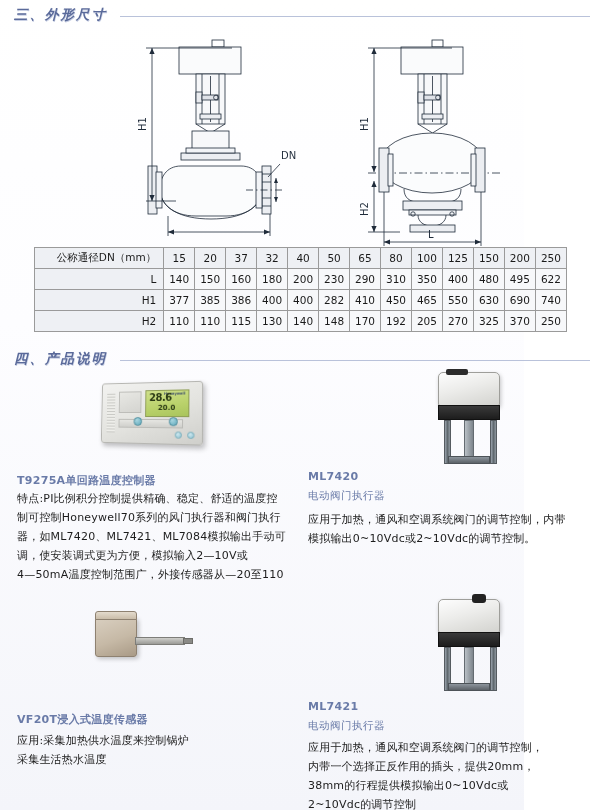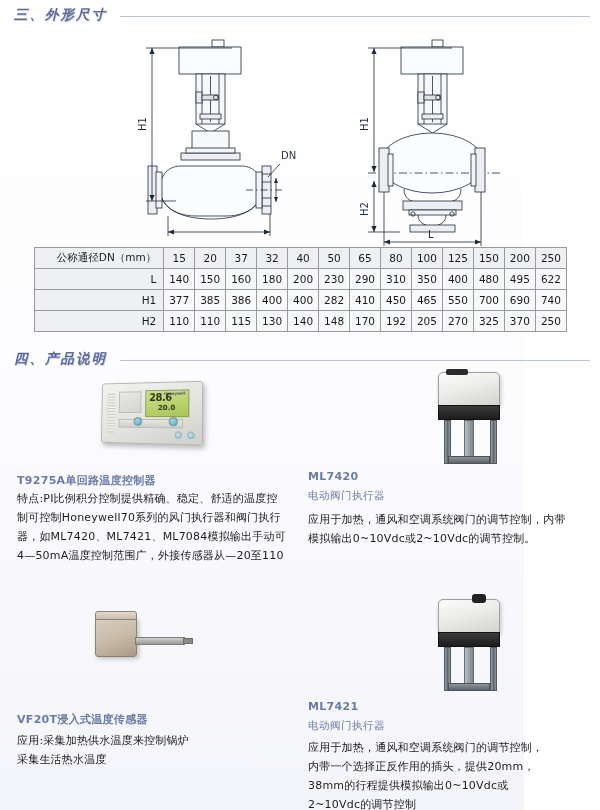--- a/index.html
+++ b/index.html
@@ -365,21 +365,21 @@
         <td class="datacell">377</td>
         <td class="datacell">385</td>
         <td class="datacell">386</td>
         <td class="datacell">400</td>
         <td class="datacell">400</td>
         <td class="datacell">282</td>
         <td class="datacell">410</td>
         <td class="datacell">450</td>
         <td class="datacell">465</td>
         <td class="datacell">550</td>
-        <td class="datacell">700</td>
+        <td class="datacell">630</td>
         <td class="datacell">690</td>
         <td class="datacell">740</td>
       </tr>
       <tr>
         <td class="rowhead">H2</td>
         <td class="datacell">110</td>
         <td class="datacell">110</td>
         <td class="datacell">115</td>
         <td class="datacell">130</td>
         <td class="datacell">140</td>
@@ -413,20 +413,21 @@
       <div class="btn-sm" style="left:76px; top:48px;"></div>
       <div class="btn-sm" style="left:88px; top:48px;"></div>
     </div>
   </div>
 
   <div class="prod-title" style="left:17px; top:473px;">T9275A单回路温度控制器</div>
   <div class="prod-body" style="left:17px; top:489px; width:240px;">
     <div>特点:PI比例积分控制提供精确、稳定、舒适的温度控</div>
     <div>制可控制Honeywell70系列的风门执行器和阀门执行</div>
     <div>器，如ML7420、ML7421、ML7084模拟输出手动可</div>
+    <div>调，使安装调式更为方便，模拟输入2—10V或</div>
     <div>4—50mA温度控制范围广，外接传感器从—20至110</div>
   </div>
 
   <div class="photo" style="left:420px; top:368px; width:120px; height:100px;">
     <div class="act-cap"></div>
     <div class="act-handle"></div>
     <div class="act-dark"></div>
     <div class="act-stem"></div>
     <div class="act-leg" style="left:24px; top:52px;"></div>
     <div class="act-leg" style="left:70px; top:52px;"></div>

